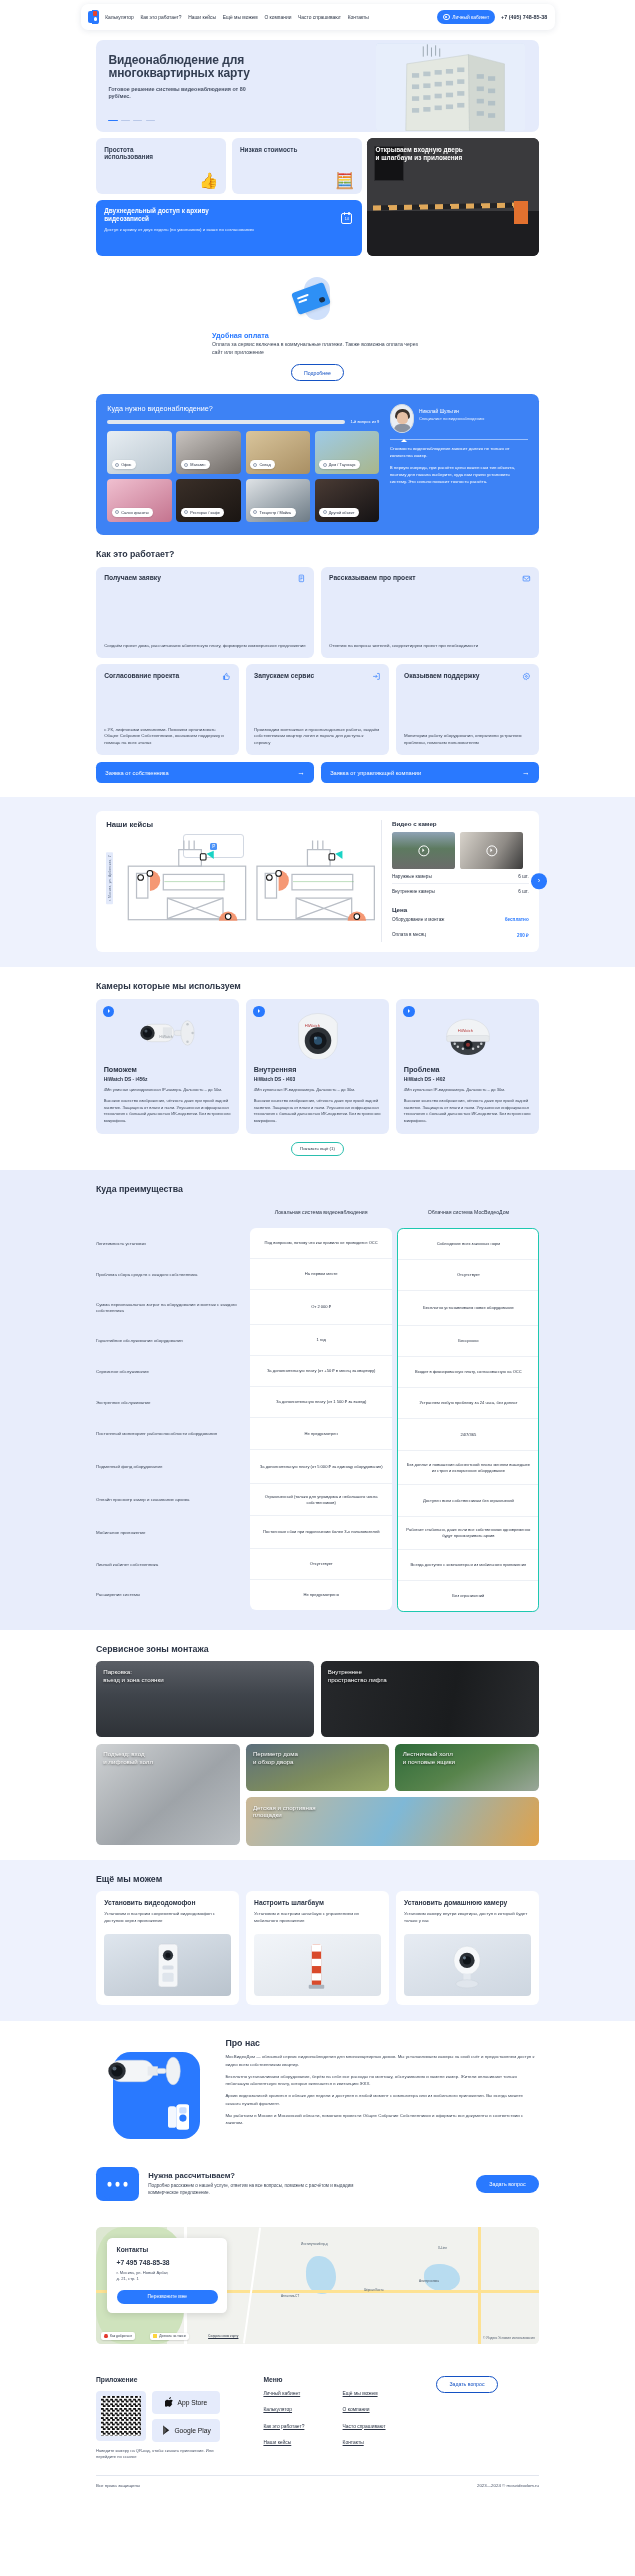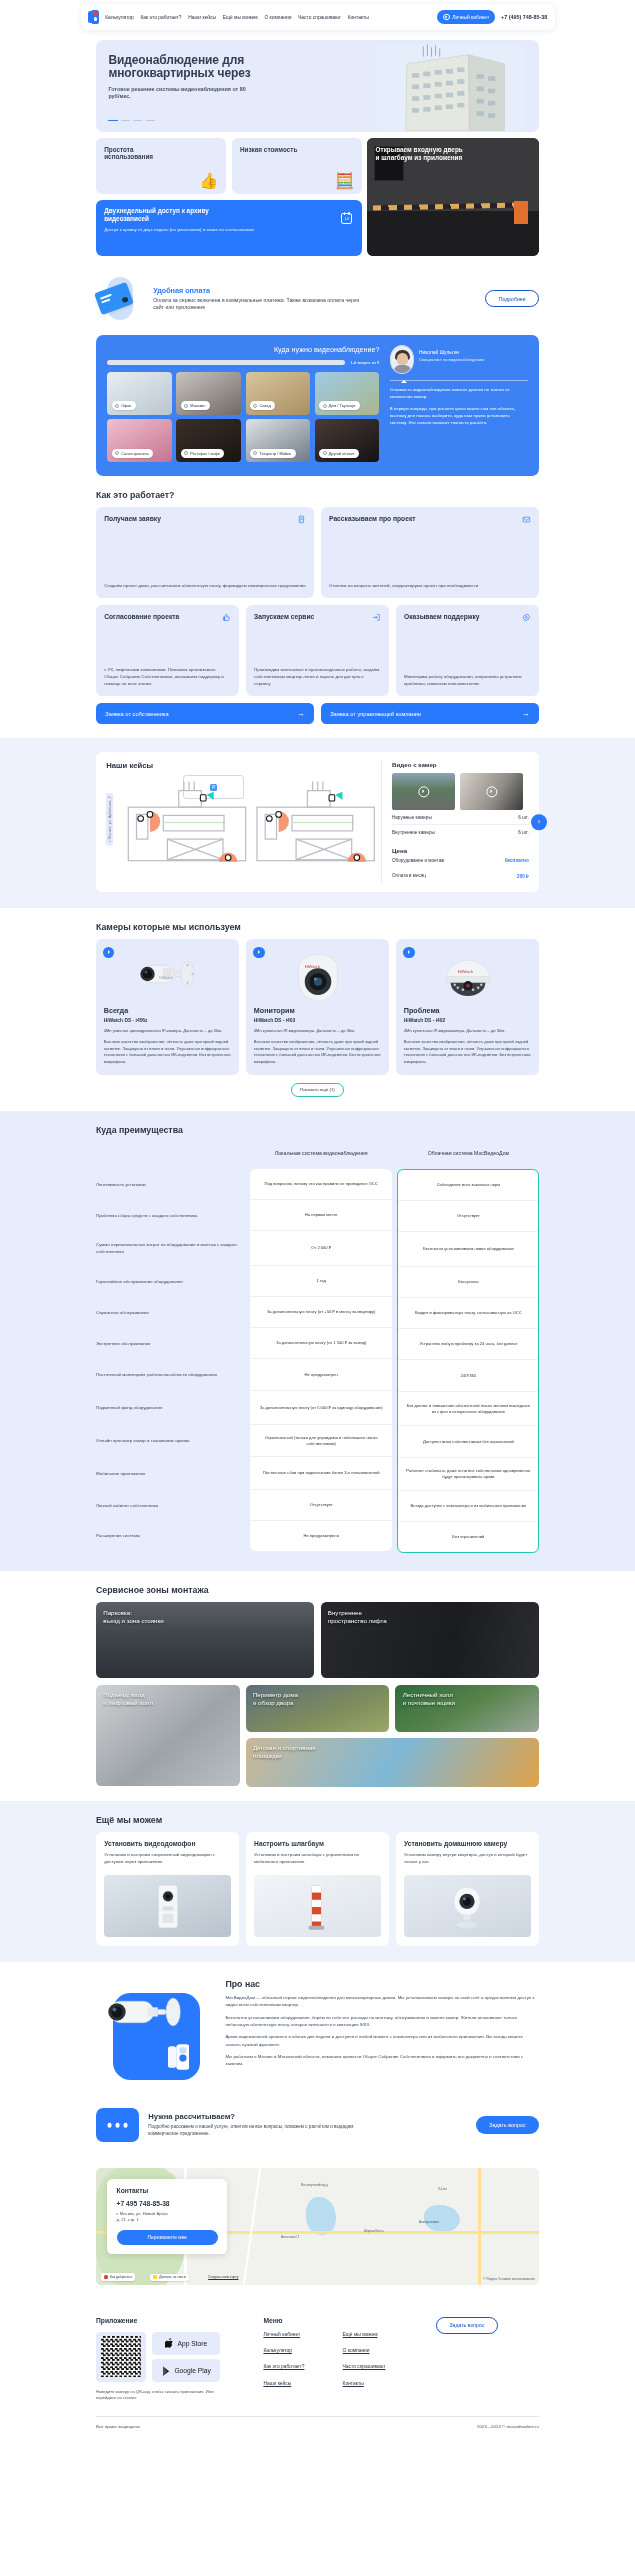--- a/index.html
+++ b/index.html
@@ -82,38 +82,38 @@
     grid-column: 1 / span 2; background:#2979ff; border-radius:6.2px; padding: 7.7px 8.2px; position:relative; min-height:56px;
   }
   .tile-banner h3 { color:#fff; font-size:6.4px; line-height:1.25; max-width: 149px;}
   .tile-banner p { color:#eaf1ff; font-size:4.4px; margin-top:3.6px; line-height:1.4; max-width: 155px;}
   .tile-banner .cal { position:absolute; right:9.3px; top:13.4px; width:11.3px;height:11.3px;border:1px solid #fff;border-radius:2.1px;}
   .tile-banner .cal:before{content:"";position:absolute;left:1.5px;top:-2.6px;width:1.5px;height:3.1px;background:#fff;border-radius:1px;}
   .tile-banner .cal:after{content:"";position:absolute;right:1.5px;top:-2.6px;width:1.5px;height:3.1px;background:#fff;border-radius:1px;}
   .tile-banner .cal span{position:absolute;left:0;right:0;top:2.6px;text-align:center;font-size:3.6px;color:#fff;}
 
   
-  .pay-strip { margin-top: 13.4px; display:flex; align-items:center; gap: 8.2px; padding: 6.2px 0;}
+  .pay-strip { margin-top: 13.4px; display:flex; align-items:center; gap: 8.2px; padding: 6.2px 0; flex-direction: column;}
   .pay-art { width: 49px; height: 47px; position:relative; flex:0 0 auto;}
   .pay-art .blob { position:absolute; left: 11.3px; top: 2.1px; width: 26px; height: 43px; background:#cfe0fb; border-radius: 13.4px;}
   .pay-art .card { position:absolute; left: 1px; top: 11.3px; width: 34px; height: 23px; background:#2e90f5; border-radius:3.1px; transform: rotate(-20deg); box-shadow: 0 1px 3.1px rgba(0,0,0,.12);}
   .pay-art .card i { position:absolute; left:3.6px; top:6.2px; width:12.4px; height:2.1px;background:#fff;border-radius:1.5px;}
   .pay-art .card i+i { top:10.3px; width:9.3px;}
   .pay-art .card b { position:absolute; right:4.1px; bottom:3.6px; width:5.7px;height:5.7px;border-radius:50%;background:#1a2f4a;}
   .pay-text { flex: 1 1 auto; }
   .pay-text h4 { color:#2979ff; font-size: 7.2px; }
   .pay-text p { font-size: 5.2px; color:#3d4758; line-height:1.45; margin-top:1.5px; max-width: 211px;}
   .btn-outline {
     border:0.7px solid #1452c4; color:#1452c4; background:#fff; border-radius:11.3px;
     padding: 4.6px 12.4px; font-size:5.2px; cursor:pointer; font-family:inherit; white-space:nowrap;
   }
 
   
   .quiz { margin-top: 6.2px; background:#3d82f5; border-radius: 7.2px; padding: 10.3px 11.3px 13.4px; display:flex; gap: 10.3px;}
-  .quiz-left { flex: 1 1 auto; text-align: right; }
+  .quiz-left { flex: 1 1 auto; }
   .quiz h3 { color:#fff; font-size: 7.2px; font-weight:normal;}
   .quiz-prog { display:flex; align-items:center; gap:5.2px; margin-top: 6.2px;}
   .quiz-bar { flex:1 1 auto; height: 4.6px; background:#dfe6ef; border-radius: 2.6px;}
   .quiz-count { color:#fff; font-size: 4.1px; white-space:nowrap;}
   .quiz-grid { margin-top: 6.7px; display:grid; grid-template-columns: repeat(4, 1fr); gap: 4.6px;}
   .qcard { height: 43px; border-radius: 4.1px; position:relative; overflow:hidden; background:#9aa; cursor:pointer;}
   .qcard .lbl {
     position:absolute; left: 4.6px; bottom: 4.6px; background:#fff; border-radius: 8.2px;
     padding: 2.1px 4.6px 2.1px 3.1px; display:flex; align-items:center; gap:2.1px; font-size: 3.9px; color:#2b3445;
     box-shadow:0 0.5px 1.5px rgba(0,0,0,.18); white-space:nowrap;
@@ -318,21 +318,21 @@
           </span>
         <span>Личный кабинет</span>
       </button>
       <a class="phone" href="#">+7 (495) 748-85-38</a>
     </div>
   </div>
 
   <div class="wrap">
 
     <section class="hero">
-      <h1>Видеонаблюдение для многоквартирных через</h1>
+      <h1>Видеонаблюдение для многоквартирных карту</h1>
       <p>Готовое решение системы видеонаблюдения от 80 руб/мес.</p>
       <div class="dots">
         <span class="dot on"></span>
         <span class="dot"></span>
         <span class="dot"></span>
         <span class="dot"></span>
       </div>
       <div class="hero-img">
         <svg viewBox="0 0 290 170" width="149" height="88">
           <rect x="0" y="0" width="290" height="170" fill="#e7eefb"></rect>
@@ -669,39 +669,39 @@
               <circle cx="29" cy="33" r="3" fill="#5e6b78" opacity=".7"></circle>
               <rect x="62" y="26" width="18" height="22" fill="#e3e6e9"></rect>
               <rect x="84" y="32" width="16" height="10" rx="4" fill="#e9ebee" stroke="#cfd3d7"></rect>
               <ellipse cx="110" cy="37" rx="13" ry="24" fill="#eceef1" stroke="#cfd3d7"></ellipse>
               <circle cx="110" cy="20" r="2.4" fill="#c3c8cd"></circle>
                 <circle cx="110" cy="54" r="2.4" fill="#c3c8cd"></circle>
               <circle cx="120" cy="37" r="2.4" fill="#c3c8cd"></circle>
               <text x="55" y="46" font-size="7" fill="#9aa0a6" font-family="sans-serif">HiWatch</text>
             </svg>
           </div>
-          <h4>Всегда</h4>
+          <h4>Поможем</h4>
           <div class="cam-model">HiWatch DS - i456z</div>
           <p>4Мп уличная цилиндрическая IP-камера. Дальность – до 50м.</p>
           <p>Высокое качество изображения, чёткость даже при яркой задней засветке. Защищена от влаги и пыли. Улучшенная инфракрасная технология с большой дальностью ИК-подсветки. Без встроенного микрофона.</p>
         </div>
 
         <div class="cam-card">
           <div class="cam-play"></div>
           <div class="cam-photo">
             <svg class="dome-cam" viewBox="0 0 120 96">
               <path d="M22 26a40 28 0 0176 0v34a38 38 0 01-76 0z" fill="#f1f3f5" stroke="#d3d7db"></path>
               <circle cx="60" cy="60" r="26" fill="#2e3338"></circle>
                 <circle cx="60" cy="60" r="17" fill="#14181d"></circle>
               <circle cx="60" cy="60" r="8" fill="#2b4f6b"></circle>
                 <circle cx="55" cy="55" r="3" fill="#7fa3bd" opacity=".7"></circle>
               <text x="34" y="34" font-size="8" fill="#b63a3a" font-family="sans-serif">HiWatch</text>
             </svg>
           </div>
-          <h4>Мониторим</h4>
+          <h4>Внутренняя</h4>
           <div class="cam-model">HiWatch DS - i403</div>
           <p>4Мп купольная IP-видеокамера. Дальность – до 30м.</p>
           <p>Высокое качество изображения, чёткость даже при яркой задней засветке. Защищена от влаги и пыли. Улучшенная инфракрасная технология с большой дальностью ИК-подсветки. Без встроенного микрофона.</p>
         </div>
 
         <div class="cam-card">
           <div class="cam-play"></div>
           <div class="cam-photo">
             <svg class="dome-cam" viewBox="0 0 120 96">
               <path d="M18 52a42 34 0 0184 0z" fill="#f1f3f5" stroke="#d3d7db"></path>

